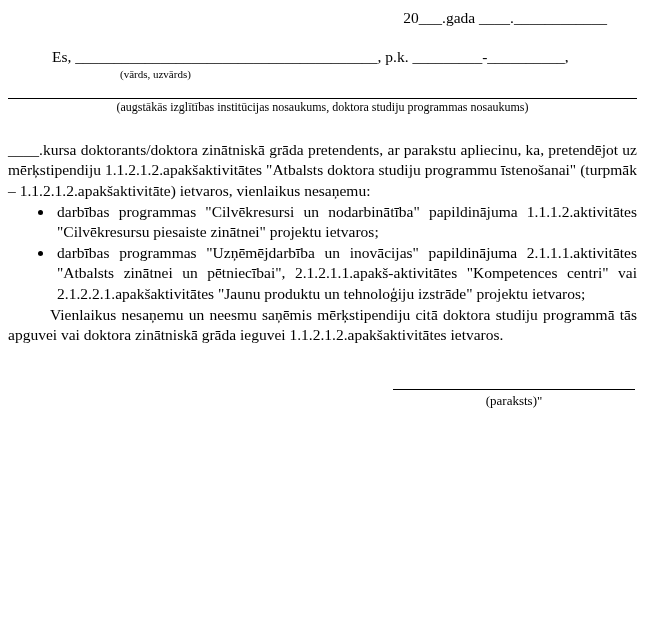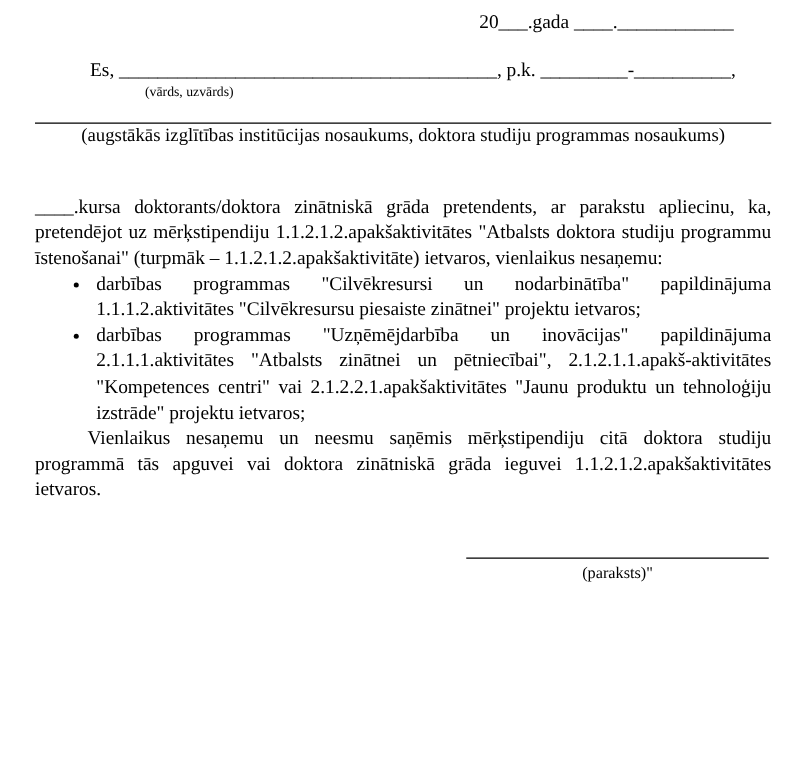--- a/index.html
+++ b/index.html
@@ -5,54 +5,54 @@
   html, body {
     margin: 0;
     padding: 0;
     background: #ffffff;
   }
   .page {
     position: relative;
     width: 645px;
     height: 619px;
     box-sizing: border-box;
-    padding: 8px 28px;
+    padding: 8px 8px;
     font-family: "Liberation Serif", "DejaVu Serif", serif;
     font-size: 15.5px;
     line-height: 1.33;
     color: #000000;
     overflow: hidden;
   }
   .date-line {
     text-align: right;
     padding-right: 30px;
     white-space: nowrap;
   }
   .es-line {
     margin-top: 18px;
     margin-left: 44px;
     white-space: nowrap;
   }
   .name-caption {
     font-size: 11px;
-    margin-left: 88px;
+    margin-left: 112px;
     margin-top: 0px;
   }
   .inst-rule {
     border-bottom: 1px solid #000;
     margin-top: 15px;
     height: 1px;
   }
   .inst-caption {
-    font-size: 15px;
+    font-size: 12px;
     text-align: center;
     margin-top: 1px;
   }
   .body-text {
-    margin-top: 36px;
+    margin-top: 24px;
   }
   .para {
     margin: 0;
     text-align: justify;
   }
   .para.indent {
     text-indent: 42px;
   }
   ul.bullets {
     margin: 0;

